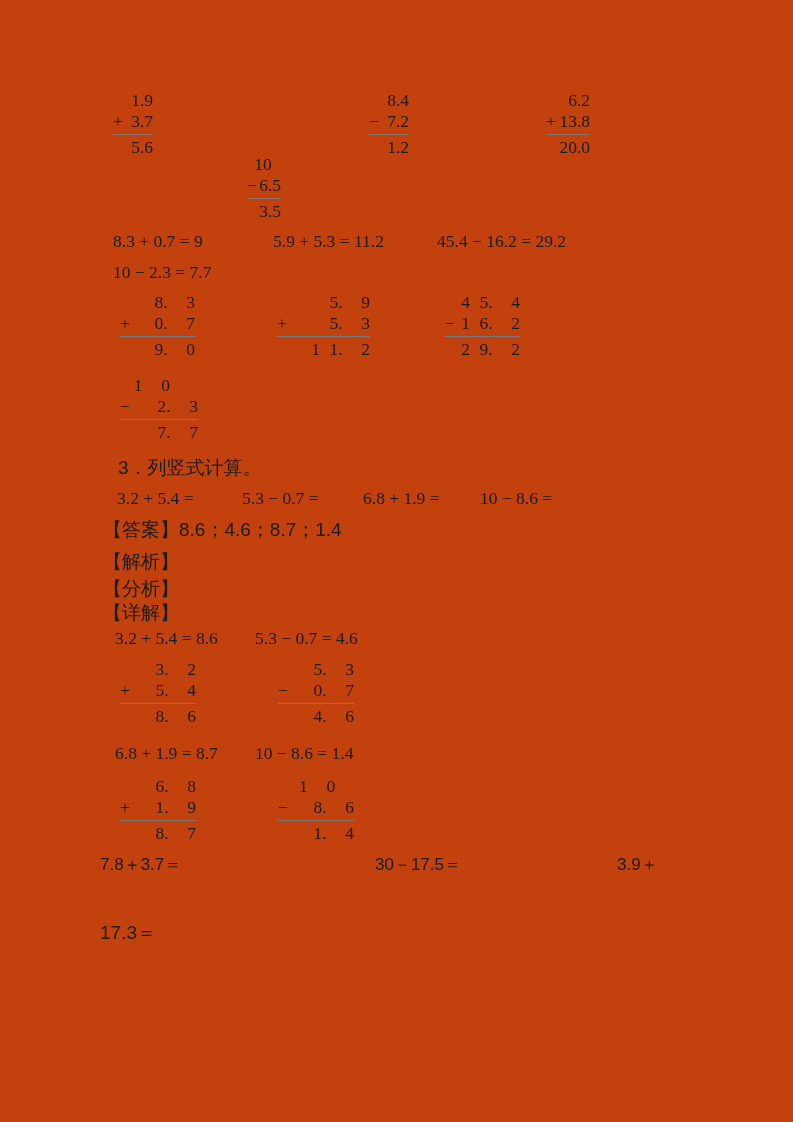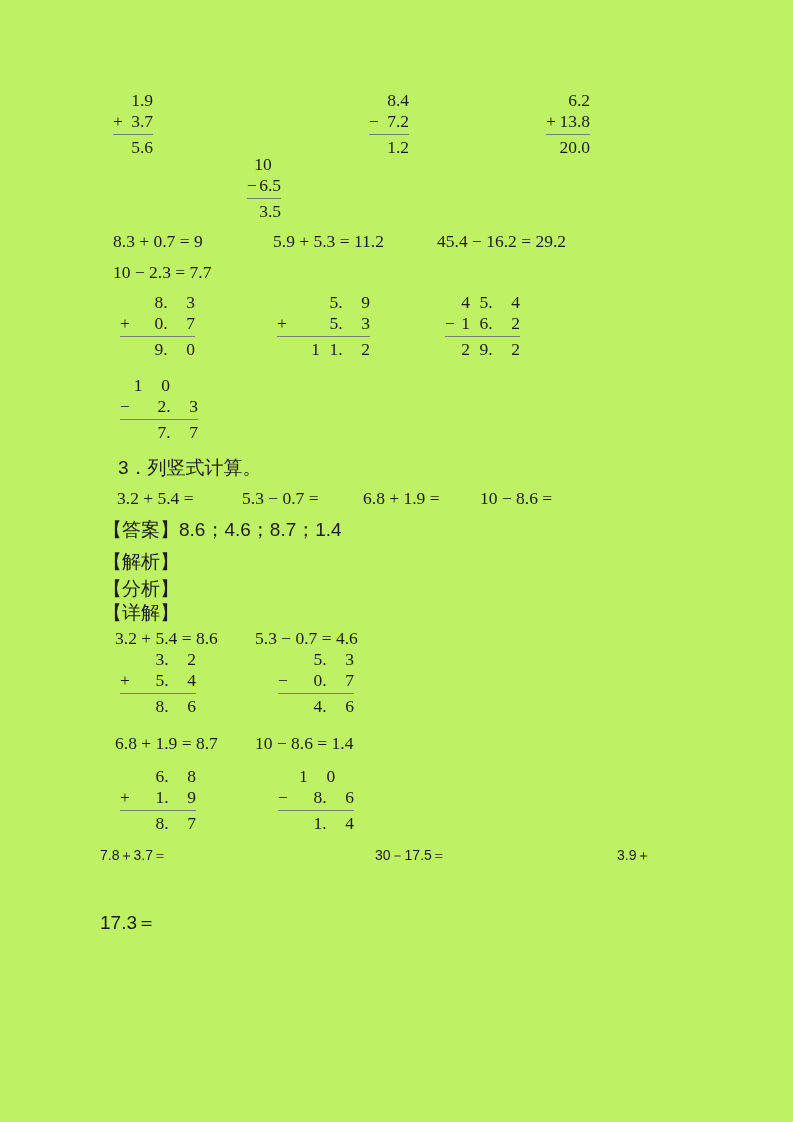--- a/index.html
+++ b/index.html
@@ -1,38 +1,38 @@
 <!DOCTYPE html>
 <html><head>
 <meta charset="utf-8">
 <style>
   html,body{margin:0;padding:0;background:#ffffff;}
   .page{
     position:relative;
     width:793px;height:1122px;
     box-sizing:border-box;
     padding:90px 97px 15px 97px;
-    background:#bef264;
+    background:#c2410c;
     color:#1c1c1c;
     overflow:hidden;
     font-family:"Liberation Serif", serif;
   }
   .row{position:relative;}
   
   .vcalc{position:absolute;top:0;font-family:"Liberation Serif",serif;font-size:17.5px;}
   .vrow{display:flex;justify-content:flex-end;white-space:pre;line-height:21px;}
   .vmid{justify-content:space-between;border-bottom:1.5px solid #7a7a7a;padding-bottom:2px;}
   .vbot{padding-top:2px;}
   .vnum{word-spacing:5px;white-space:pre;}
   .vop{white-space:pre;}
   
   .eq{position:absolute;top:0;font-family:"Liberation Serif",serif;font-size:17.5px;line-height:22px;white-space:pre;}
   
   .cjk{font-family:"Liberation Sans","DejaVu Sans",sans-serif;font-size:19px;line-height:22px;}
-  .cjk-abs{position:absolute;top:0;font-family:"Liberation Sans","DejaVu Sans",sans-serif;font-size:14px;line-height:22px;white-space:pre;}
+  .cjk-abs{position:absolute;top:0;font-family:"Liberation Sans","DejaVu Sans",sans-serif;font-size:17px;line-height:22px;white-space:pre;}
   .para{width:600px;line-height:32px;}
 </style>
 </head>
 <body>
 
 <div class="page">
 
   <div class="row" style="height:70px;">
     <div class="vcalc" style="left:16px;width:40px;">
       <div class="vrow"><span class="vnum">1.9</span></div>
@@ -113,21 +113,21 @@
     <span>【分析】</span>
   </div>
   <div class="row cjk" style="height:22px;margin-top:2px;padding-left:6px;">
     <span>【详解】</span>
   </div>
 
   <div class="row" style="height:22px;margin-top:3px;">
     <span class="eq" style="left:18px;">3.2 + 5.4 = 8.6</span>
     <span class="eq" style="left:158px;">5.3 − 0.7 = 4.6</span>
   </div>
-  <div class="row" style="height:70px;">
+  <div class="row" style="height:70px;margin-top:10px;">
     <div class="vcalc" style="left:23px;width:76px;">
       <div class="vrow"><span class="vnum">3.  2</span></div>
       <div class="vrow vmid"><span class="vop">+</span><span class="vnum">5.  4</span></div>
       <div class="vrow vbot"><span class="vnum">8.  6</span></div>
     </div>
     <div class="vcalc" style="left:181px;width:76px;">
       <div class="vrow"><span class="vnum">5.  3</span></div>
       <div class="vrow vmid"><span class="vop">−</span><span class="vnum">0.  7</span></div>
       <div class="vrow vbot"><span class="vnum">4.  6</span></div>
     </div>

